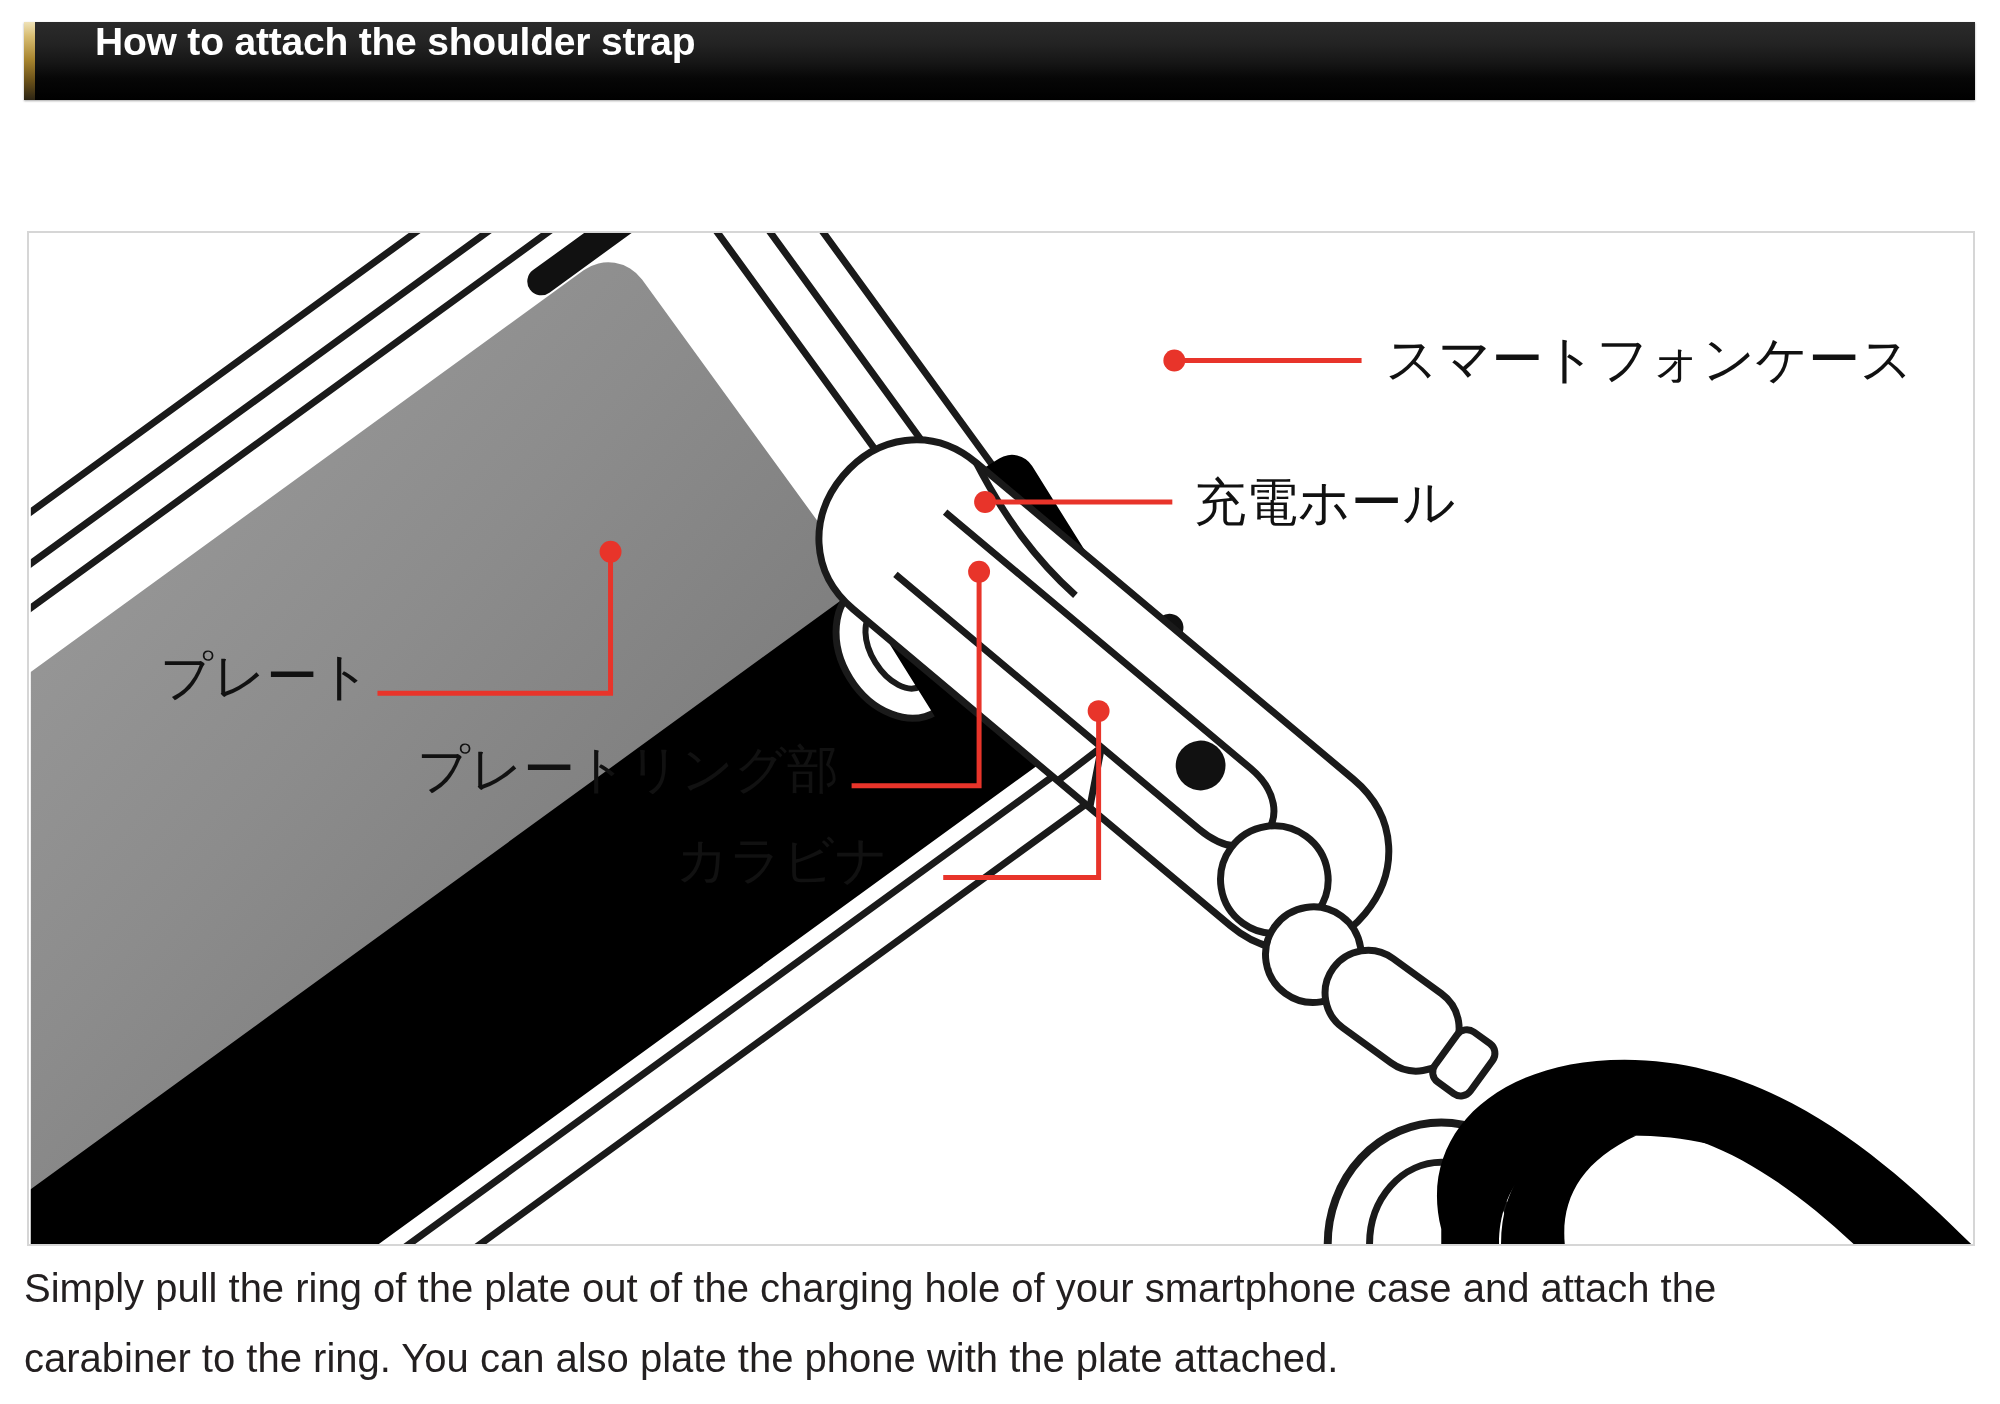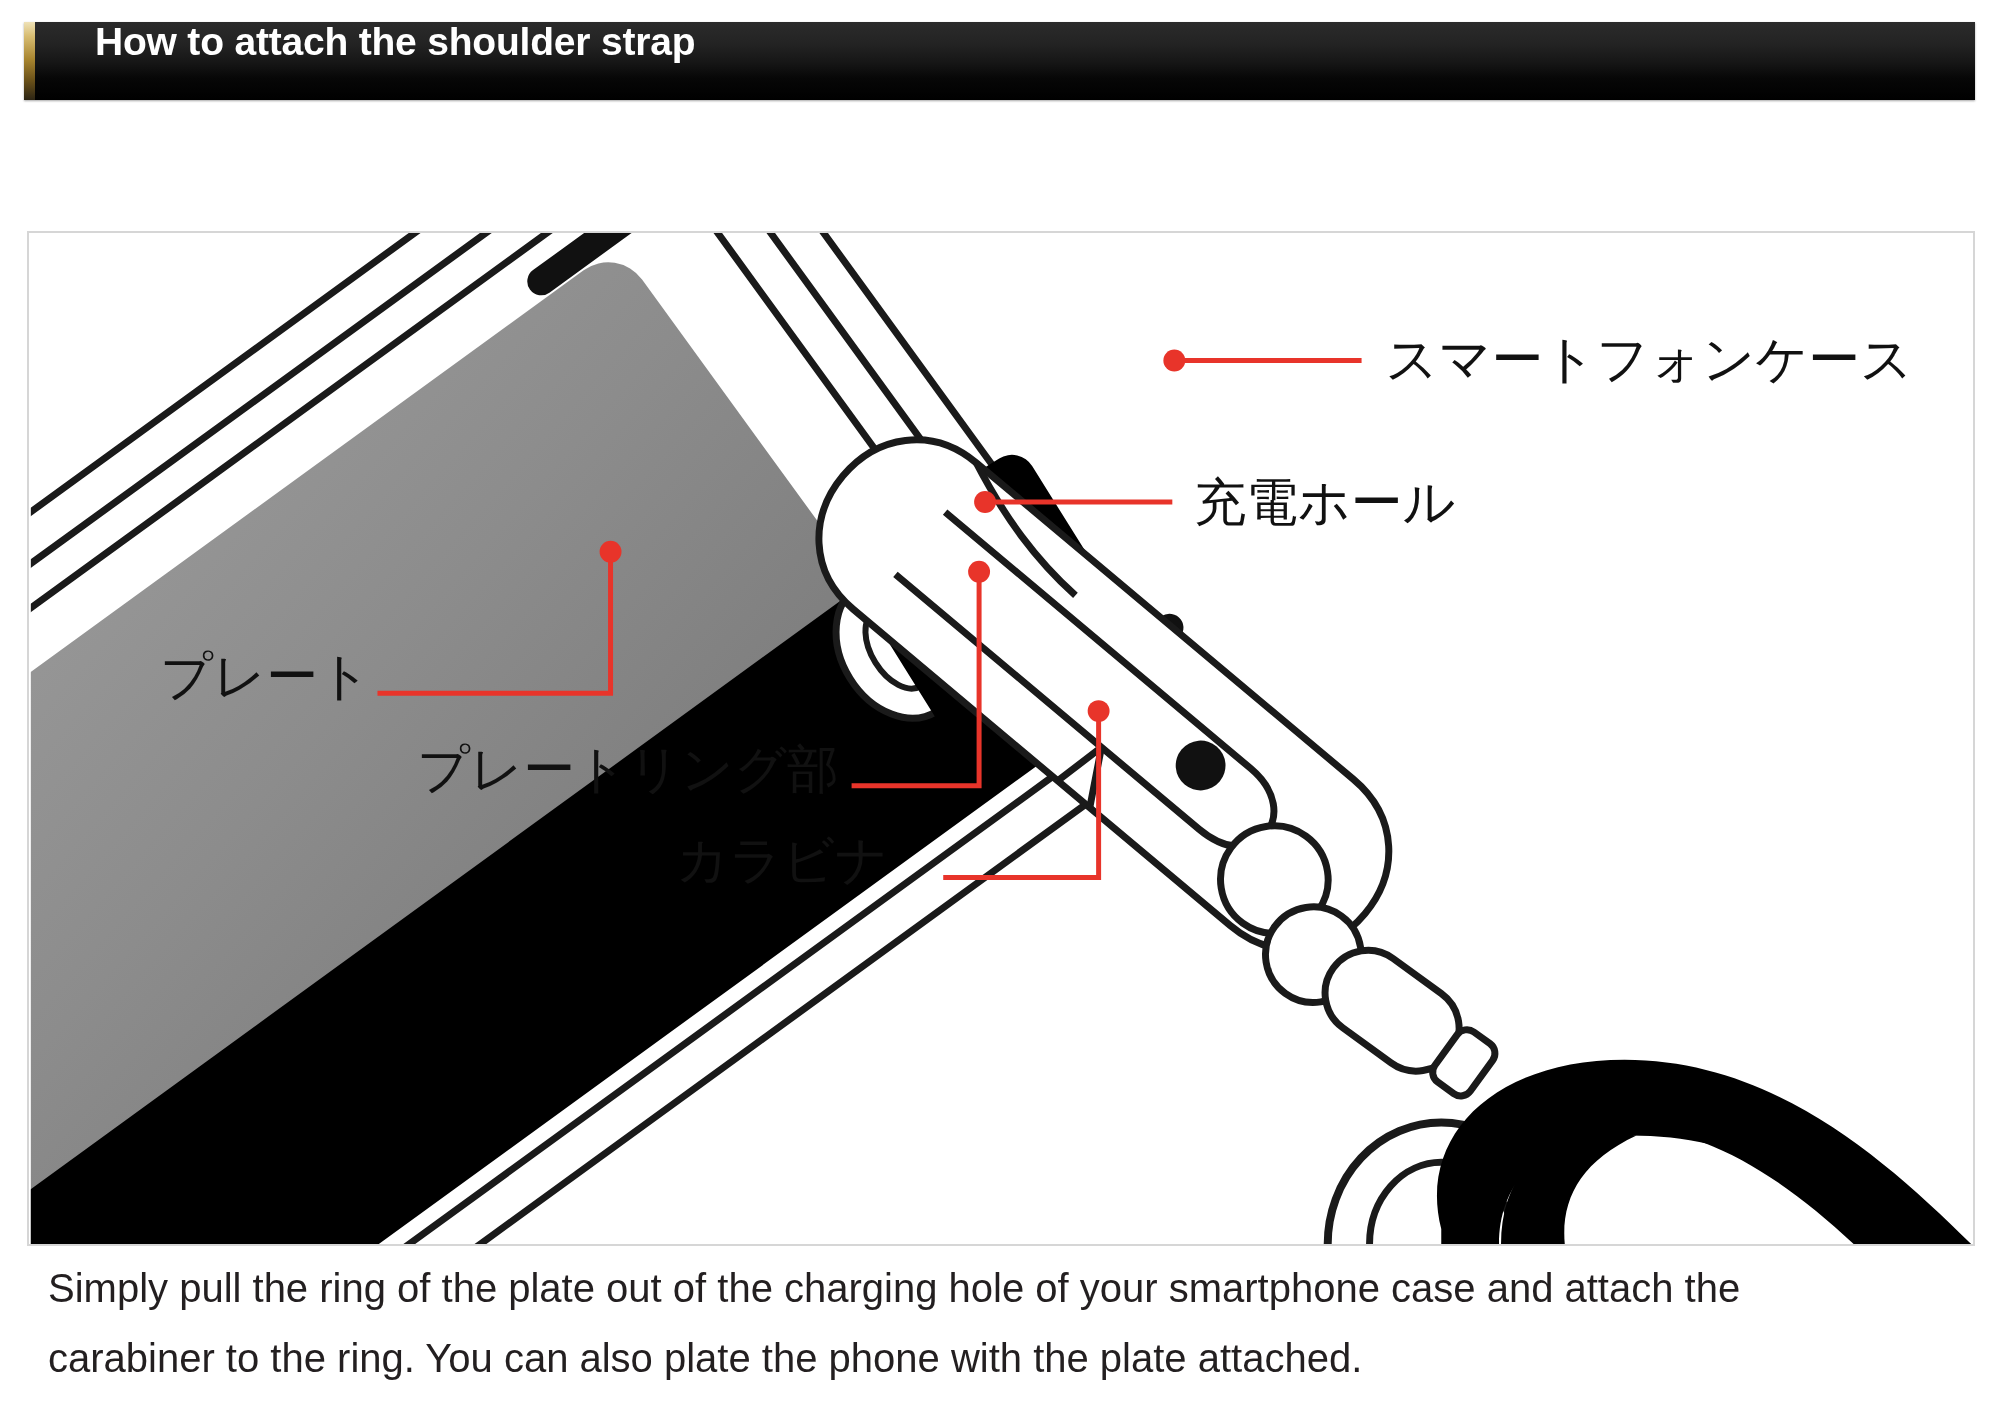--- a/index.html
+++ b/index.html
@@ -80,21 +80,21 @@
   #caption {
     position: absolute;
     left: 24px;
     top: 1253px;
     width: 1950px;
     color: #231f20;
     font-size: 40px;
     line-height: 70px;
     font-family: "Liberation Sans", sans-serif;
   }
-  #caption .cap-line { display: block; white-space: nowrap; margin-left: 24px; }
+  #caption .cap-line { display: block; white-space: nowrap; }
 
   
   .jp-label {
     font-family: "DejaVu Sans", sans-serif;
     font-size: 52px;
     fill: #111111;
   }
 </style>
 </head>
 <body>

